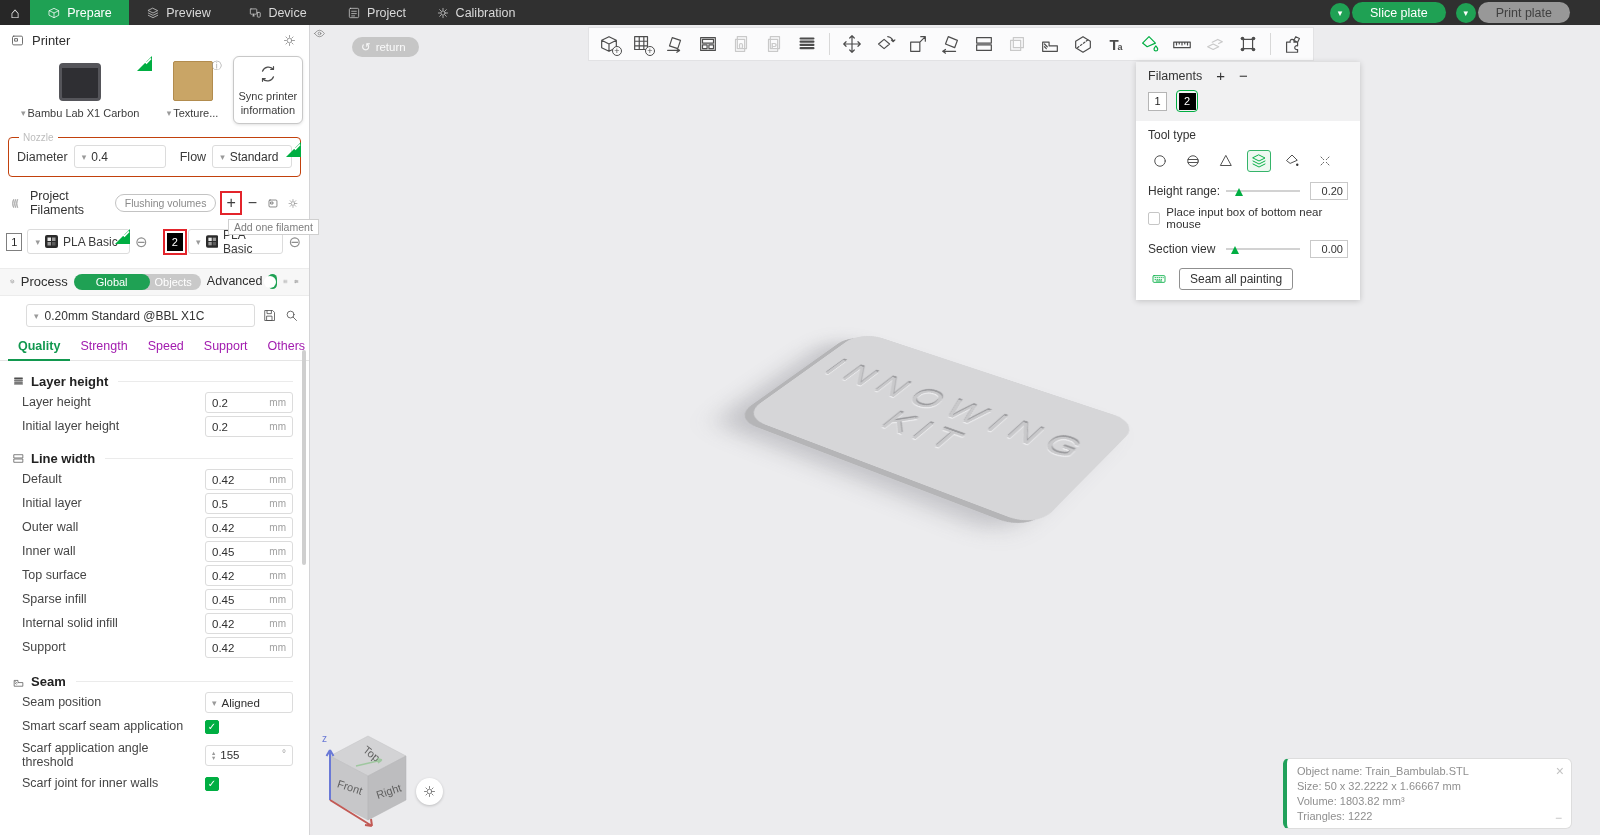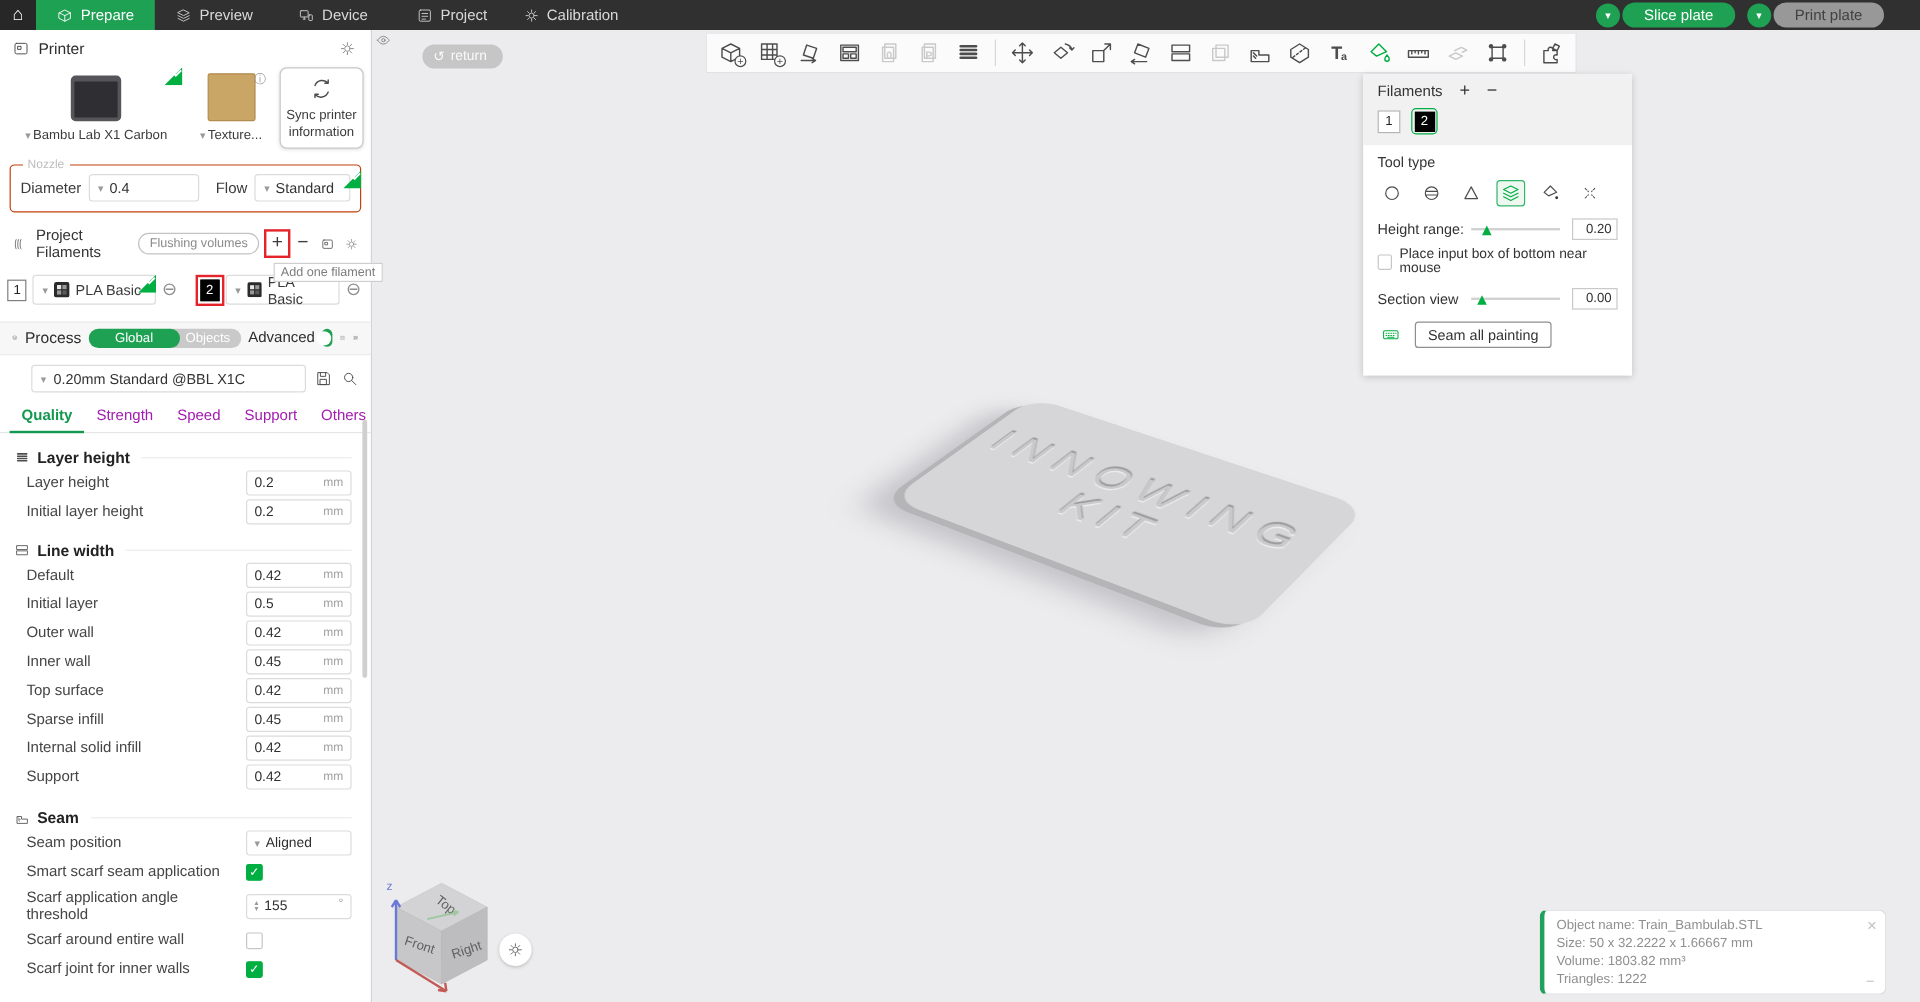--- a/index.html
+++ b/index.html
@@ -93,21 +93,21 @@
   
   .ppanel{position:absolute;left:1136px;top:62px;width:224px;background:#fff;box-shadow:0 1px 6px rgba(0,0,0,.18);font-size:12px;color:#333;z-index:30}
   .pphead{background:#f1f1f2;padding:6px 12px 9px}
   .ppr1{display:flex;align-items:center;gap:14px}
   .ppr1 .t{font-size:12.5px;color:#333}
   .ppbtn{font-size:15px;color:#333;line-height:1}
   .swrow{display:flex;align-items:center;gap:9px;margin-top:7px}
   .sw{width:19px;height:19px;border:1px solid #b5b5b5;background:#fff;display:flex;align-items:center;justify-content:center;font-size:11px;color:#222}
   .swsel{border:1.5px solid #00ae42;border-radius:4px;padding:1.5px}
   .swsel .sw{border:none;background:#000;color:#fff;width:17px;height:17px}
-  .ppbody{padding:7px 12px 23px}
+  .ppbody{padding:7px 12px 10px}
   .pplbl{color:#333;font-size:12px}
   .toolrow{display:flex;align-items:center;gap:9px;margin:8px 0 10px}
   .tool{width:24px;height:22px;display:flex;align-items:center;justify-content:center;border-radius:3px}
   .tool.sel{border:1px solid #35b46a;background:#eef8f1}
   .sldrow{display:flex;align-items:center;margin:6px 0}
   .sldrow .pplbl{width:76px;flex:none}
   .track{position:relative;flex:1;height:2px;background:#d2d2d2;margin:0 10px 0 2px}
   .thumb{position:absolute;top:-2px;width:0;height:0;border-left:4.5px solid transparent;border-right:4.5px solid transparent;border-bottom:8px solid #00ae42}
   .valbox{width:38px;height:18px;border:1px solid #c9c9c9;font-size:11px;color:#333;display:flex;align-items:center;justify-content:flex-end;padding:0 4px;flex:none}
   .cbrow{display:flex;align-items:center;gap:6px;margin:3px 0 8px;font-size:11.5px;color:#333}
@@ -574,26 +574,20 @@
       </div>
     <div class="prow" style="min-height:30px">
         <span class="plabel">Scarf application angle threshold</span>
         <div class="pinp">
           <span class="spins">
             <span>▴</span>
             <span>▾</span>
           </span>
           <span class="pv">155</span>
           <span class="pu" style="align-self:flex-start;margin-top:2px">°</span>
-        </div>
-      </div>
-    <div class="prow">
-        <span class="plabel">Scarf around entire wall</span>
-        <div class="cbslot">
-          <span class="cb"></span>
         </div>
       </div>
     <div class="prow">
         <span class="plabel">Scarf joint for inner walls</span>
         <div class="cbslot">
           <span class="cb on">
             <span>✓</span>
           </span>
         </div>
       </div>

